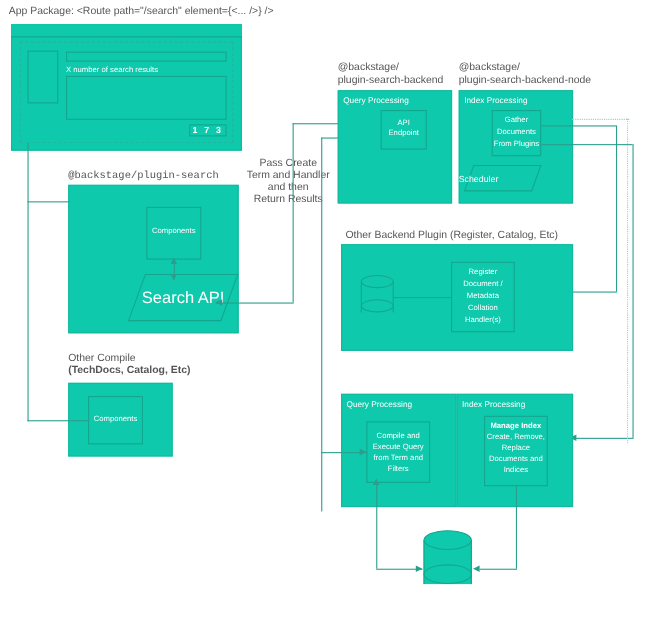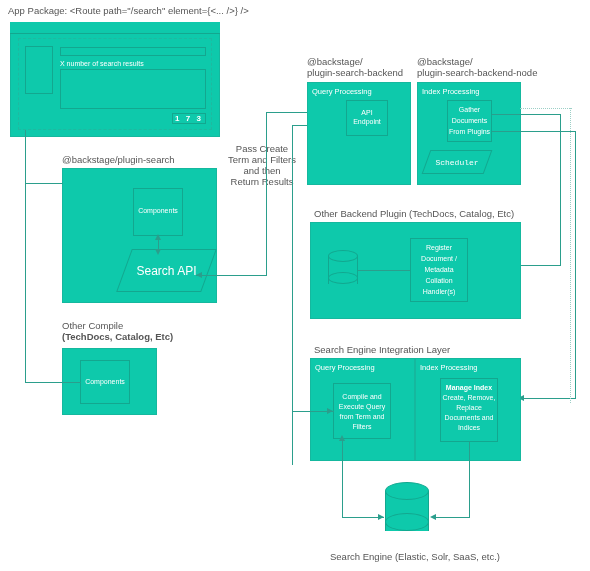--- a/index.html
+++ b/index.html
@@ -17,21 +17,21 @@
   .dln{position:absolute;border-top:1px dotted #9ccfc6;}
   .dlnv{position:absolute;border-left:1px dotted #9ccfc6;}
   .arrow{position:absolute;width:0;height:0;}
   .ar-l{border-top:3.5px solid transparent;border-bottom:3.5px solid transparent;border-right:6px solid #2b9e8c;}
   .ar-r{border-top:3.5px solid transparent;border-bottom:3.5px solid transparent;border-left:6px solid #2b9e8c;}
   .ar-u{border-left:3.5px solid transparent;border-right:3.5px solid transparent;border-bottom:6px solid #2b9e8c;}
   .ar-d{border-left:3.5px solid transparent;border-right:3.5px solid transparent;border-top:6px solid #2b9e8c;}
   .para{position:absolute;background:#0ec9ab;border:1px solid #13a78f;box-sizing:border-box;
         transform:skewX(-20deg);}
   .para-t{position:absolute;color:#fff;display:flex;align-items:center;justify-content:center;
-          font-size:12px;white-space:pre;}
+          font-size:15px;white-space:pre;}
   .cyl{position:absolute;}
   .cyl .body{position:absolute;left:0;right:0;background:#0ec9ab;border-left:1px solid #13a78f;border-right:1px solid #13a78f;}
   .cyl .top{position:absolute;left:0;right:0;background:#0ec9ab;border:1px solid #13a78f;border-radius:50%;box-sizing:border-box;}
   .cyl .bot{position:absolute;left:0;right:0;background:#0ec9ab;border:1px solid #13a78f;border-radius:50%;box-sizing:border-box;}
   .hdrbar{position:absolute;background:#0ec9ab;border-bottom:1px solid #13a78f;box-sizing:border-box;}
   .secthdr{position:absolute;color:#ffffff;font-size:7.5px;white-space:pre;}
   .pag{position:absolute;border:1px solid #13a78f;box-sizing:border-box;color:#fff;font-size:8px;
        font-weight:bold;display:flex;align-items:center;justify-content:center;letter-spacing:2px;}
 </style>
 </head>
@@ -49,21 +49,21 @@
   <div class="ibox" style="left:25px;top:46px;width:28px;height:48px;"></div>
 
   <div class="ibox" style="left:60px;top:47px;width:146px;height:9px;"></div>
 
   <div class="wtxt" style="left:60px;top:60px;width:146px;text-align:left;">X number of search results</div>
 
   <div class="ibox" style="left:60px;top:69px;width:146px;height:40px;"></div>
 
   <div class="pag" style="left:172px;top:113px;width:34px;height:11px;">1 7 3</div>
 
-  <div class="lbl" style="left:62px;top:154px;">@backstage/plugin-search</div>
+  <div class="lbl" style="left:62px;top:154px;font-family:Liberation Mono, monospace;">@backstage/plugin-search</div>
 
   <div class="box" style="left:62px;top:168px;width:155px;height:135px;"></div>
 
   <div class="ibox" style="left:133px;top:188px;width:50px;height:48px;"></div>
   <div class="wtxt" style="left:133px;top:207px;width:50px;">Components</div>
 
   <div class="para" style="left:124px;top:249px;width:85px;height:43px;"></div>
   <div class="para-t" style="left:124px;top:249px;width:85px;height:43px;">Search API</div>
 
   <div class="ln lnv" style="left:158px;top:238px;height:14px;"></div>
@@ -75,21 +75,21 @@
 
   <div class="box" style="left:62px;top:348px;width:95px;height:67px;"></div>
   <div class="ibox" style="left:80px;top:360px;width:50px;height:44px;"></div>
   <div class="wtxt" style="left:80px;top:378px;width:50px;">Components</div>
 
   <div class="ln lnv" style="left:25px;top:130px;height:253px;"></div>
   <div class="ln lnh" style="left:25px;top:183px;width:38px;"></div>
   <div class="ln lnh" style="left:25px;top:382px;width:56px;"></div>
 
   <div class="lbl c" style="left:222px;top:143px;width:80px;">Pass Create</div>
-  <div class="lbl c" style="left:222px;top:154px;width:80px;">Term and Filters</div>
+  <div class="lbl c" style="left:222px;top:154px;width:80px;">Term and Handler</div>
   <div class="lbl c" style="left:222px;top:165px;width:80px;">and then</div>
   <div class="lbl c" style="left:222px;top:176px;width:80px;">Return Results</div>
 
   <div class="ln lnv" style="left:266px;top:112px;height:163px;"></div>
   <div class="ln lnh" style="left:196px;top:275px;width:71px;"></div>
   <div class="ln lnh" style="left:266px;top:112px;width:80px;"></div>
   <div class="arrow ar-r" style="left:340px;top:108.5px;"></div>
   <div class="arrow ar-l" style="left:196px;top:271.5px;"></div>
 
   <div class="ln lnv" style="left:292px;top:125px;height:340px;"></div>
@@ -111,56 +111,55 @@
 
   <div class="box" style="left:417px;top:82px;width:104px;height:103px;"></div>
   <div class="secthdr" style="left:422px;top:87px;">Index Processing</div>
 
   <div class="ibox" style="left:447px;top:100px;width:45px;height:42px;"></div>
   <div class="wtxt" style="left:447px;top:106px;width:45px;">Gather</div>
   <div class="wtxt" style="left:447px;top:117px;width:45px;">Documents</div>
   <div class="wtxt" style="left:447px;top:128px;width:45px;">From Plugins</div>
 
   <div class="para" style="left:426px;top:150px;width:62px;height:24px;"></div>
-  <div class="para-t" style="left:426px;top:150px;width:62px;height:24px;font-size:8px;font-family:Liberation Mono, monospace;">Scheduler</div>
+  <div class="para-t" style="left:404px;top:150px;width:62px;height:24px;font-size:8px;">Scheduler</div>
 
   <div class="ln lnh" style="left:492px;top:114px;width:68px;"></div>
   <div class="ln lnh" style="left:492px;top:131px;width:83px;"></div>
   <div class="dln" style="left:520px;top:108px;width:52px;"></div>
 
   <div class="ln lnv" style="left:560px;top:114px;height:151px;"></div>
   <div class="ln lnh" style="left:490px;top:265px;width:71px;"></div>
   <div class="arrow ar-l" style="left:490px;top:261.5px;"></div>
 
   <div class="ln lnv" style="left:575px;top:131px;height:267px;"></div>
   <div class="ln lnh" style="left:518px;top:398px;width:58px;"></div>
   <div class="arrow ar-l" style="left:518px;top:394.5px;"></div>
 
   <div class="dlnv" style="left:570px;top:108px;height:295px;"></div>
 
-  <div class="lbl" style="left:314px;top:208px;">Other Backend Plugin (TechDocs, Catalog, Etc)</div>
+  <div class="lbl" style="left:314px;top:208px;">Other Backend Plugin (Register, Catalog, Etc)</div>
 
   <div class="box" style="left:310px;top:222px;width:211px;height:97px;"></div>
 
   <div class="cyl" style="left:328px;top:250px;width:30px;height:40px;">
     <div class="body" style="top:6px;height:28px;"></div>
     <div class="bot" style="top:22px;height:12px;"></div>
     <div class="top" style="top:0;height:12px;"></div>
   </div>
 
   <div class="ibox" style="left:410px;top:238px;width:58px;height:64px;"></div>
   <div class="wtxt" style="left:410px;top:244px;width:58px;">Register</div>
   <div class="wtxt" style="left:410px;top:255px;width:58px;">Document /</div>
   <div class="wtxt" style="left:410px;top:266px;width:58px;">Metadata</div>
   <div class="wtxt" style="left:410px;top:277px;width:58px;">Collation</div>
   <div class="wtxt" style="left:410px;top:288px;width:58px;">Handler(s)</div>
 
   <div class="ln lnh" style="left:358px;top:270px;width:52px;"></div>
 
-  <div class="lbl" style="left:314px;top:344px;">Search Engine Integration Layer</div>
 
   <div class="box" style="left:310px;top:358px;width:105px;height:103px;"></div>
   <div class="secthdr" style="left:315px;top:363px;">Query Processing</div>
 
   <div class="box" style="left:415px;top:358px;width:106px;height:103px;"></div>
   <div class="secthdr" style="left:420px;top:363px;">Index Processing</div>
 
   <div class="ibox" style="left:333px;top:383px;width:58px;height:56px;"></div>
   <div class="wtxt" style="left:333px;top:393px;width:58px;">Compile and</div>
   <div class="wtxt" style="left:333px;top:403px;width:58px;">Execute Query</div>
@@ -176,21 +175,20 @@
 
   <div class="ln lnh" style="left:292px;top:411px;width:42px;"></div>
   <div class="arrow ar-r" style="left:327px;top:407.5px;"></div>
 
   <div class="cyl" style="left:385px;top:482px;width:44px;height:58px;">
     <div class="body" style="top:9px;height:40px;"></div>
     <div class="bot" style="top:31px;height:18px;"></div>
     <div class="top" style="top:0;height:18px;"></div>
   </div>
 
-  <div class="lbl c" style="left:305px;top:551px;width:220px;">Search Engine (Elastic, Solr, SaaS, etc.)</div>
 
   <div class="ln lnv" style="left:342px;top:439px;height:22px;"></div>
   <div class="arrow ar-u" style="left:339px;top:435px;"></div>
   <div class="ln lnv" style="left:342px;top:461px;height:56px;"></div>
   <div class="ln lnh" style="left:342px;top:517px;width:42px;"></div>
   <div class="arrow ar-r" style="left:378px;top:513.5px;"></div>
 
   <div class="ln lnv" style="left:469px;top:442px;height:19px;"></div>
   <div class="ln lnv" style="left:469px;top:461px;height:56px;"></div>
   <div class="ln lnh" style="left:436px;top:517px;width:34px;"></div>

